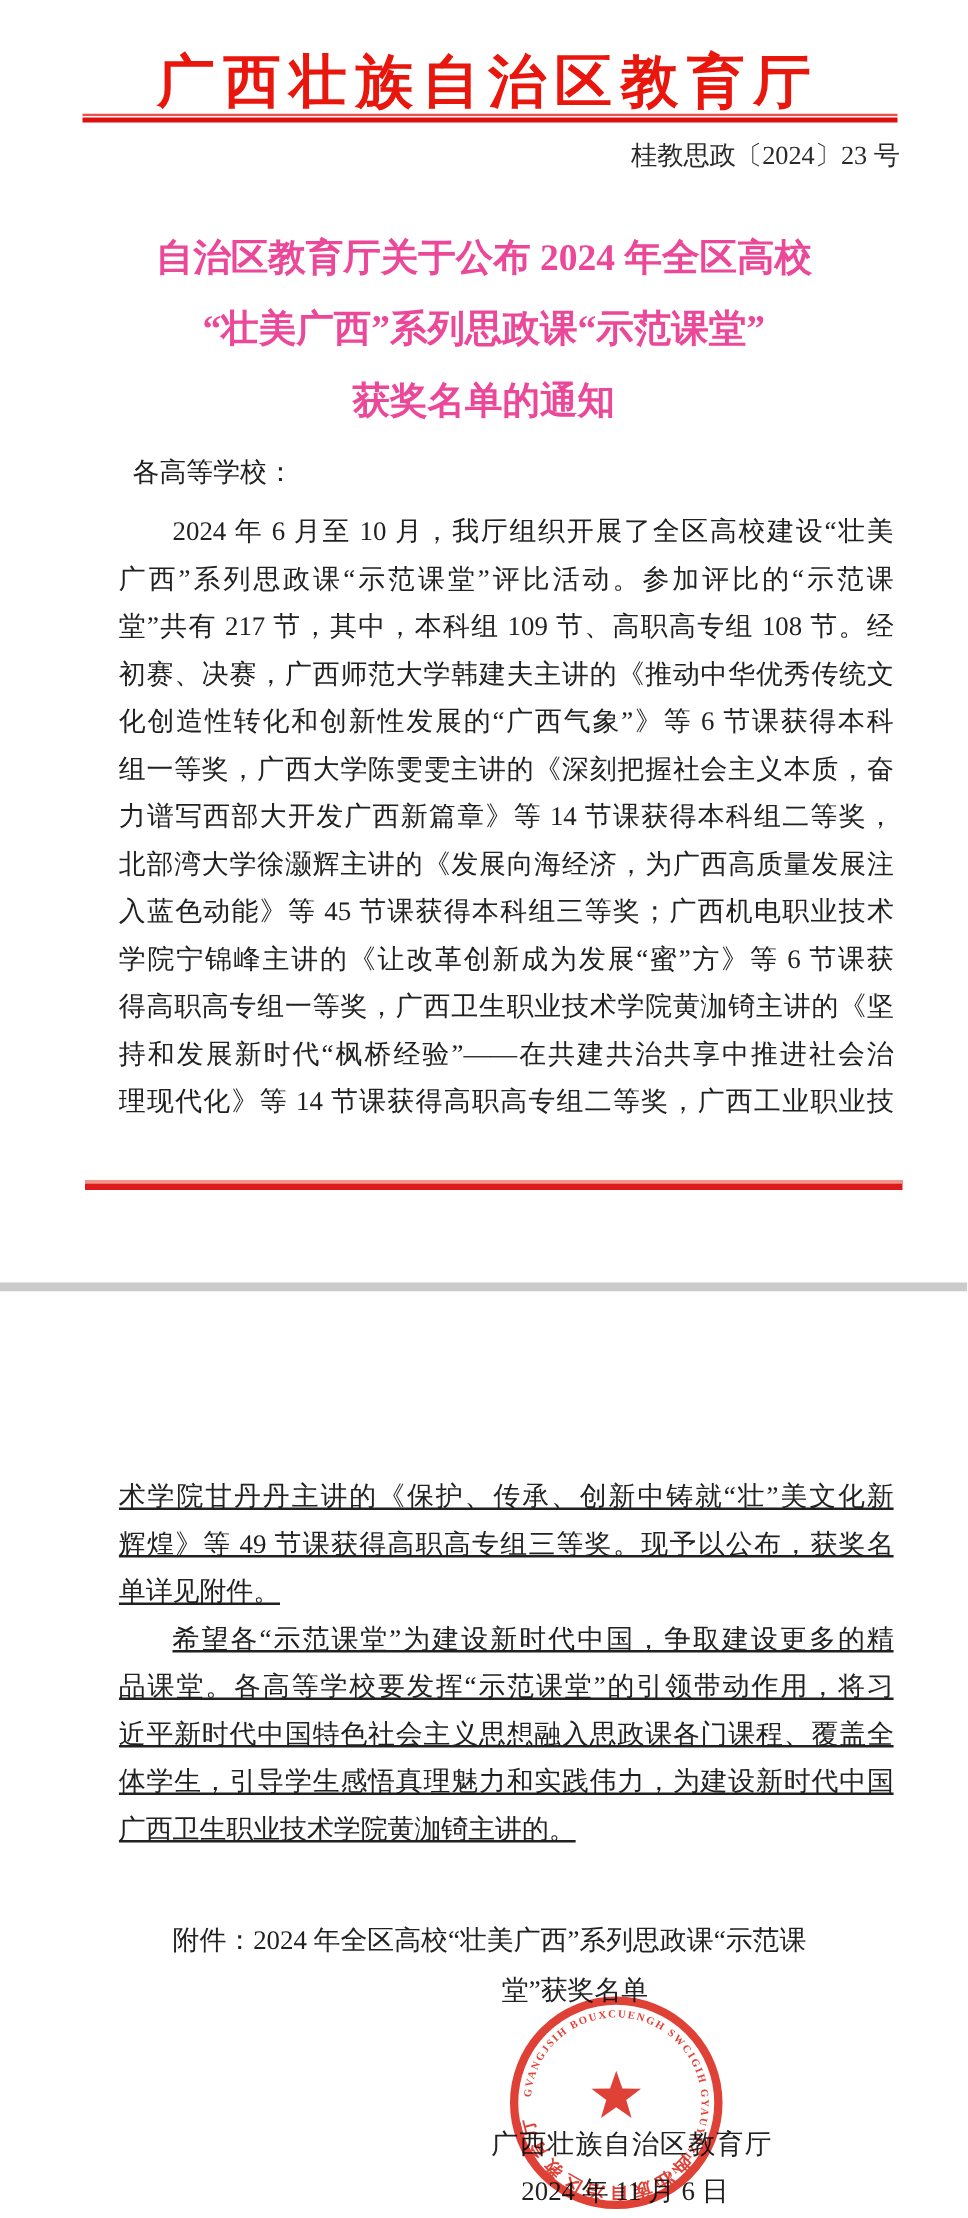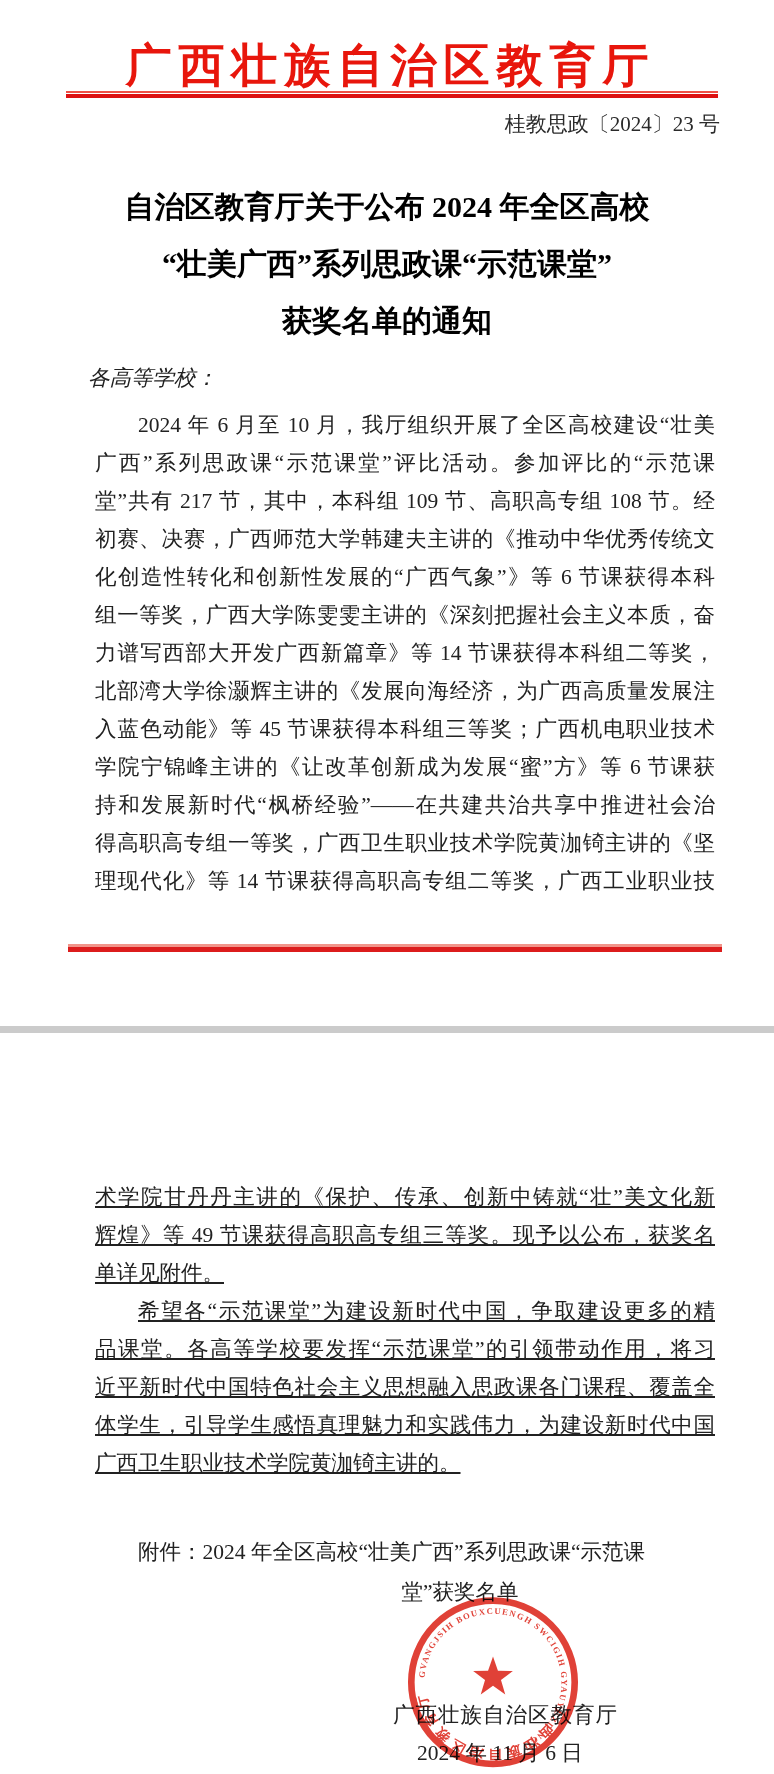--- a/index.html
+++ b/index.html
@@ -21,25 +21,25 @@
   .red-rule{position:absolute;top:91px;left:66px;width:652px;}
   .red-rule .thin{height:2px;background:#ef5045;}
   .red-rule .gap{height:1px;background:#fff;}
   .red-rule .thick{height:4px;background:var(--rule-red);}
   .doc-number{
     position:absolute;top:110px;right:54px;font-size:21px;line-height:28px;color:#2a2a2a;text-align:center;
   }
   
   .title{
     position:absolute;top:178px;left:60px;width:654px;text-align:center;
-    font-size:30px;font-weight:bold;line-height:57px;color:#000000;
+    font-size:30px;font-weight:bold;line-height:57px;color:#ec4899;
   }
   
   .salutation{
-    position:absolute;top:363px;left:88px;width:620px;font-size:21.5px;line-height:30px;font-style:italic;
+    position:absolute;top:363px;left:106px;width:620px;font-size:21.5px;line-height:30px;
   }
   .body-block{position:absolute;left:95px;width:620px;font-size:21.5px;}
   #body-page1{top:406px;}
   #body-page2{top:1178px;text-decoration:underline;}
   .doc-line{
     line-height:38px;white-space:nowrap;
     text-align:justify;text-align-last:justify;white-space:normal;
     height:38px;overflow:hidden;
   }
   .doc-line.indent{text-indent:43px;}
@@ -91,22 +91,22 @@
       <div class="doc-line indent">2024 年 6 月至 10 月，我厅组织开展了全区高校建设“壮美</div>
       <div class="doc-line">广西”系列思政课“示范课堂”评比活动。参加评比的“示范课</div>
       <div class="doc-line">堂”共有 217 节，其中，本科组 109 节、高职高专组 108 节。经</div>
       <div class="doc-line">初赛、决赛，广西师范大学韩建夫主讲的《推动中华优秀传统文</div>
       <div class="doc-line">化创造性转化和创新性发展的“广西气象”》等 6 节课获得本科</div>
       <div class="doc-line">组一等奖，广西大学陈雯雯主讲的《深刻把握社会主义本质，奋</div>
       <div class="doc-line">力谱写西部大开发广西新篇章》等 14 节课获得本科组二等奖，</div>
       <div class="doc-line">北部湾大学徐灏辉主讲的《发展向海经济，为广西高质量发展注</div>
       <div class="doc-line">入蓝色动能》等 45 节课获得本科组三等奖；广西机电职业技术</div>
       <div class="doc-line">学院宁锦峰主讲的《让改革创新成为发展“蜜”方》等 6 节课获</div>
+      <div class="doc-line">得高职高专组一等奖，广西卫生职业技术学院黄泇锜主讲的《坚</div>
       <div class="doc-line">持和发展新时代“枫桥经验”——在共建共治共享中推进社会治</div>
-      <div class="doc-line">得高职高专组一等奖，广西卫生职业技术学院黄泇锜主讲的《坚</div>
       <div class="doc-line">理现代化》等 14 节课获得高职高专组二等奖，广西工业职业技</div>
     </div>
 
   <div class="red-bar"></div>
   <div class="page-divider"></div>
 
   <div id="body-page2" class="body-block">
       <div class="doc-line">术学院甘丹丹主讲的《保护、传承、创新中铸就“壮”美文化新</div>
       <div class="doc-line">辉煌》等 49 节课获得高职高专组三等奖。现予以公布，获奖名</div>
       <div class="doc-line end">单详见附件。</div>

